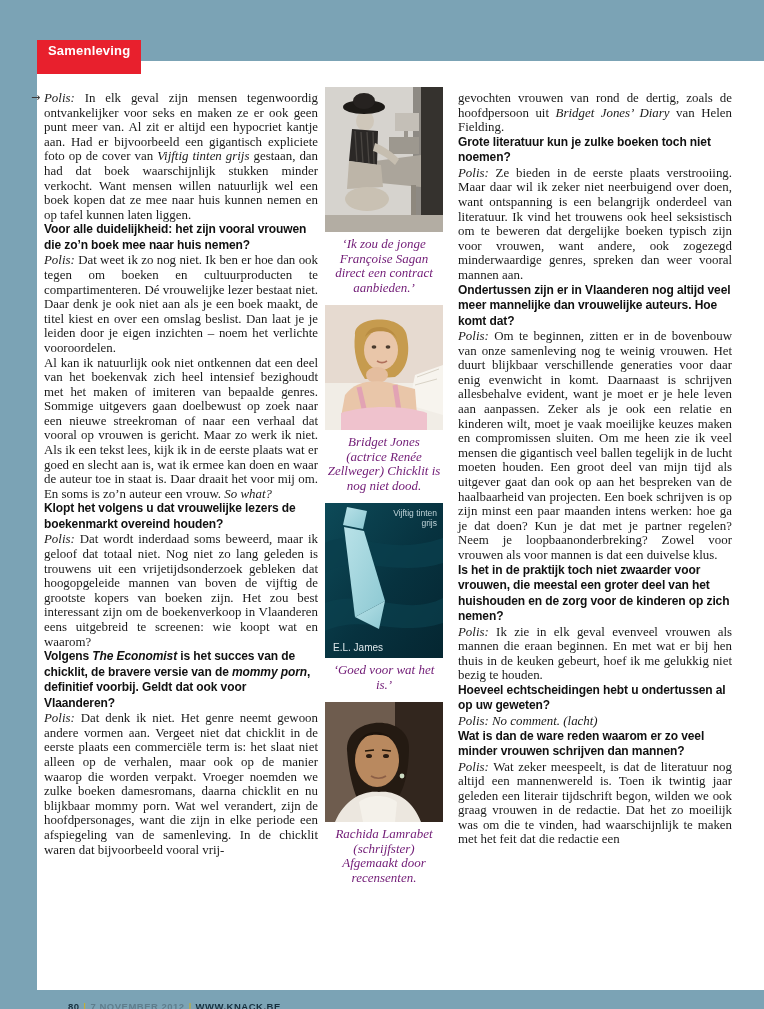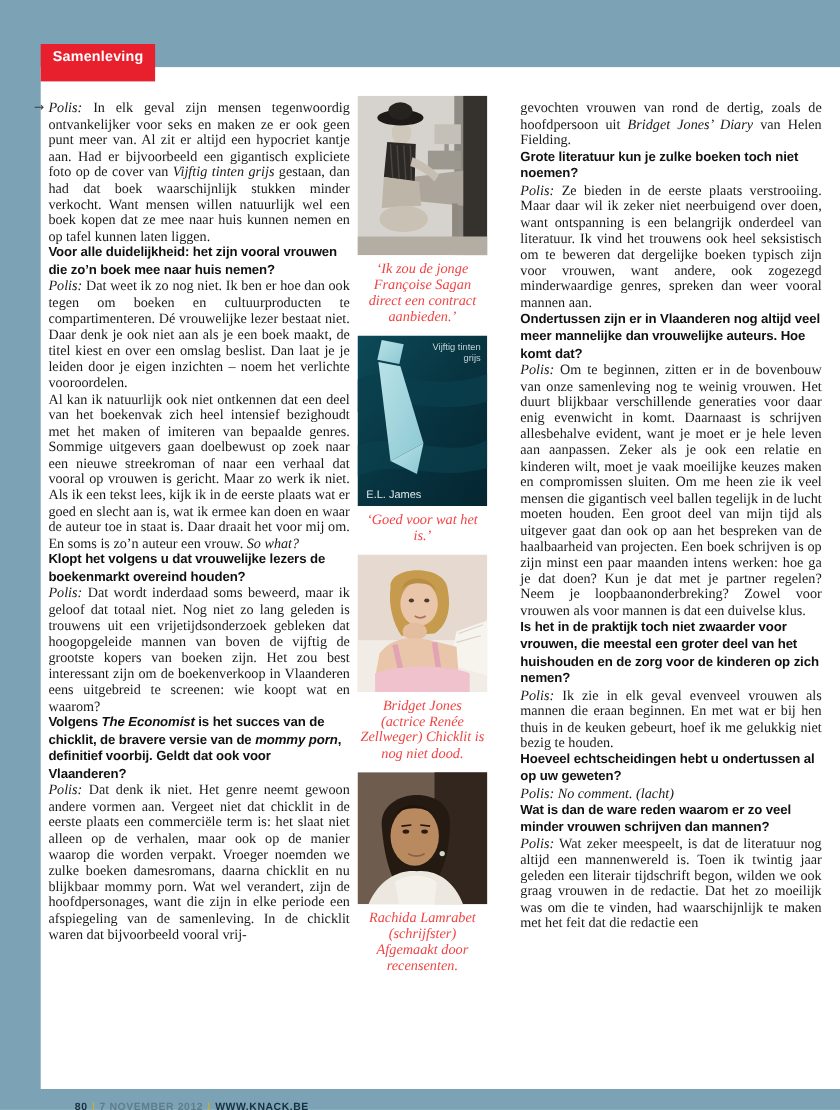--- a/index.html
+++ b/index.html
@@ -20,21 +20,21 @@
     font-family:"Liberation Sans", sans-serif;
     font-weight:bold;font-size:13px;line-height:15px;
     padding:3px 11px 16px 11px;
     letter-spacing:.2px;
   }
   .col{
     position:absolute;top:30px;width:274px;
     font-size:12.9px;line-height:14.6px;color:#1a1a1a;
   }
   #col1{left:7px;}
-  #col3{left:436px;}
+  #col3{left:421px;}
   .col p{margin:0;}
   .col p.para, .col p.answer{text-align:justify;}
   .col p.question{
     font-family:"Liberation Sans", sans-serif;
     font-weight:bold;font-size:12px;line-height:15.5px;
     color:#111;
     letter-spacing:-0.1px;
   }
   .it{font-style:italic;}
   .first-para{position:relative;}
@@ -46,21 +46,21 @@
   .figcol{
     position:absolute;left:288px;top:26px;width:118px;
   }
   .figure{margin:0 0 10px 0;}
   .photo{display:block;width:118px;}
   .caption{
     margin:5px 2px 2px 2px;
     text-align:center;
     font-style:italic;
     font-size:13px;line-height:14.5px;
-    color:#ef4444;
+    color:#701a75;
   }
   .footer{
     position:absolute;left:7px;top:940px;
     font-family:"Liberation Sans", sans-serif;
     font-size:9.5px;font-weight:bold;letter-spacing:.5px;
     color:#16303f;white-space:nowrap;margin-left:24px;
   }
   .footer .sep{color:#e2b400;font-weight:normal;margin:0 4px;}
   .footer .date{color:#5f7d8c;}
 </style>
@@ -101,20 +101,40 @@
         <path d="M30,44 L32,76 M36,45 L38,77 M42,45 L44,77 M48,45 L49,77" stroke="#4a4642" stroke-width="1.3" fill="none"></path>
         <path d="M50,56 C60,60 68,66 74,72 L70,78 C62,70 54,66 48,64 Z" fill="#c6beb0"></path>
         <path d="M24,74 L56,78 L58,100 L22,102 Z" fill="#bdb5a8"></path>
         <ellipse cx="42" cy="112" rx="22" ry="12" fill="#c9c1b3"></ellipse>
         <rect y="128" width="118" height="17" fill="#b3ada3"></rect>
       </svg>
       <div class="caption">‘Ik zou de jonge Françoise Sagan direct een contract aanbieden.’</div>
     </div>
 
     <div class="figure">
+      <svg class="photo" width="118" height="125" viewBox="0 0 118 125">
+        <rect width="118" height="125" fill="#e6dad0"></rect>
+        <rect y="78" width="118" height="47" fill="#f1ede6"></rect>
+        <path d="M90,70 L118,60 L118,110 L84,100 Z" fill="#f7f4ee"></path>
+        <path d="M92,72 L114,64 M90,80 L112,74" stroke="#d8d2c6" stroke-width="1" fill="none"></path>
+        <path d="M30,30 C28,10 80,8 82,32 C86,52 80,66 70,72 L40,74 C32,62 28,46 30,30 Z" fill="#c69b4e"></path>
+        <ellipse cx="56" cy="45" rx="17" ry="20" fill="#e9c6a9"></ellipse>
+        <path d="M40,32 C46,24 68,24 72,34 C70,28 64,22 55,22 C46,22 42,26 40,32 Z" fill="#b88c42"></path>
+        <ellipse cx="49" cy="42" rx="2.4" ry="1.8" fill="#4a3b2e"></ellipse>
+        <ellipse cx="63" cy="42" rx="2.4" ry="1.8" fill="#4a3b2e"></ellipse>
+        <path d="M52,56 C55,58 59,58 62,56" stroke="#b0705c" stroke-width="1.6" fill="none"></path>
+        <ellipse cx="52" cy="70" rx="11" ry="8" fill="#e4bd9e"></ellipse>
+        <path d="M20,90 C30,76 48,74 66,78 L90,84 L92,110 L16,112 Z" fill="#e9c6a9"></path>
+        <path d="M34,82 L40,108 M70,80 L74,106" stroke="#e2a3b4" stroke-width="5" fill="none"></path>
+        <path d="M16,108 C40,100 80,100 102,108 L102,125 L16,125 Z" fill="#efc2cd"></path>
+      </svg>
+      <div class="caption">Bridget Jones (actrice Renée Zellweger) Chicklit is nog niet dood.</div>
+    </div>
+
+    <div class="figure">
       <svg class="photo" width="118" height="155" viewBox="0 0 118 155">
         <defs>
           <linearGradient id="silk" x1="0" y1="0" x2="1" y2="1">
             <stop offset="0" stop-color="#0d4a58"></stop>
             <stop offset="0.55" stop-color="#07323f"></stop>
             <stop offset="1" stop-color="#052631"></stop>
           </linearGradient>
           <linearGradient id="tie" x1="0" y1="0" x2="1" y2="1">
             <stop offset="0" stop-color="#b9e2e8"></stop>
             <stop offset="1" stop-color="#8cc8d2"></stop>
@@ -124,40 +144,20 @@
         <path d="M0,40 C30,25 60,55 118,35 L118,60 C70,75 30,50 0,70 Z" fill="#0a3e4c" opacity="0.8"></path>
         <path d="M0,100 C40,85 80,115 118,95 L118,120 C70,135 40,110 0,128 Z" fill="#0c4350" opacity="0.6"></path>
         <polygon points="22,4 42,8 38,26 18,22" fill="url(#tie)"></polygon>
         <polygon points="19,24 39,28 60,98 30,114" fill="url(#tie)"></polygon>
         <polygon points="30,114 60,98 54,126" fill="url(#tie)"></polygon>
         <text x="112" y="13" text-anchor="end" font-family="Liberation Sans, sans-serif" font-size="8.5" fill="#bed2d7">Vijftig tinten</text>
         <text x="112" y="23" text-anchor="end" font-family="Liberation Sans, sans-serif" font-size="8.5" fill="#bed2d7">grijs</text>
         <text x="8" y="148" font-family="Liberation Sans, sans-serif" font-size="10" fill="#dfe9ec">E.L. James</text>
       </svg>
       <div class="caption">‘Goed voor wat het is.’</div>
-    </div>
-
-    <div class="figure">
-      <svg class="photo" width="118" height="125" viewBox="0 0 118 125">
-        <rect width="118" height="125" fill="#e6dad0"></rect>
-        <rect y="78" width="118" height="47" fill="#f1ede6"></rect>
-        <path d="M90,70 L118,60 L118,110 L84,100 Z" fill="#f7f4ee"></path>
-        <path d="M92,72 L114,64 M90,80 L112,74" stroke="#d8d2c6" stroke-width="1" fill="none"></path>
-        <path d="M30,30 C28,10 80,8 82,32 C86,52 80,66 70,72 L40,74 C32,62 28,46 30,30 Z" fill="#c69b4e"></path>
-        <ellipse cx="56" cy="45" rx="17" ry="20" fill="#e9c6a9"></ellipse>
-        <path d="M40,32 C46,24 68,24 72,34 C70,28 64,22 55,22 C46,22 42,26 40,32 Z" fill="#b88c42"></path>
-        <ellipse cx="49" cy="42" rx="2.4" ry="1.8" fill="#4a3b2e"></ellipse>
-        <ellipse cx="63" cy="42" rx="2.4" ry="1.8" fill="#4a3b2e"></ellipse>
-        <path d="M52,56 C55,58 59,58 62,56" stroke="#b0705c" stroke-width="1.6" fill="none"></path>
-        <ellipse cx="52" cy="70" rx="11" ry="8" fill="#e4bd9e"></ellipse>
-        <path d="M20,90 C30,76 48,74 66,78 L90,84 L92,110 L16,112 Z" fill="#e9c6a9"></path>
-        <path d="M34,82 L40,108 M70,80 L74,106" stroke="#e2a3b4" stroke-width="5" fill="none"></path>
-        <path d="M16,108 C40,100 80,100 102,108 L102,125 L16,125 Z" fill="#efc2cd"></path>
-      </svg>
-      <div class="caption">Bridget Jones (actrice Renée Zellweger) Chicklit is nog niet dood.</div>
     </div>
 
     <div class="figure">
       <svg class="photo" width="118" height="120" viewBox="0 0 118 120">
         <rect width="118" height="120" fill="#6e5c4e"></rect>
         <rect x="70" width="48" height="120" fill="#32261e"></rect>
         <path d="M22,48 C20,14 84,10 84,46 C84,66 80,84 74,94 L32,96 C26,82 23,64 22,48 Z" fill="#241a12"></path>
         <ellipse cx="52" cy="58" rx="22" ry="27" fill="#b9895f"></ellipse>
         <path d="M33,40 C40,30 66,30 71,42 C66,34 58,30 51,30 C43,30 37,34 33,40 Z" fill="#1c130c"></path>
         <ellipse cx="44" cy="54" rx="3" ry="2" fill="#2a1c12"></ellipse>

